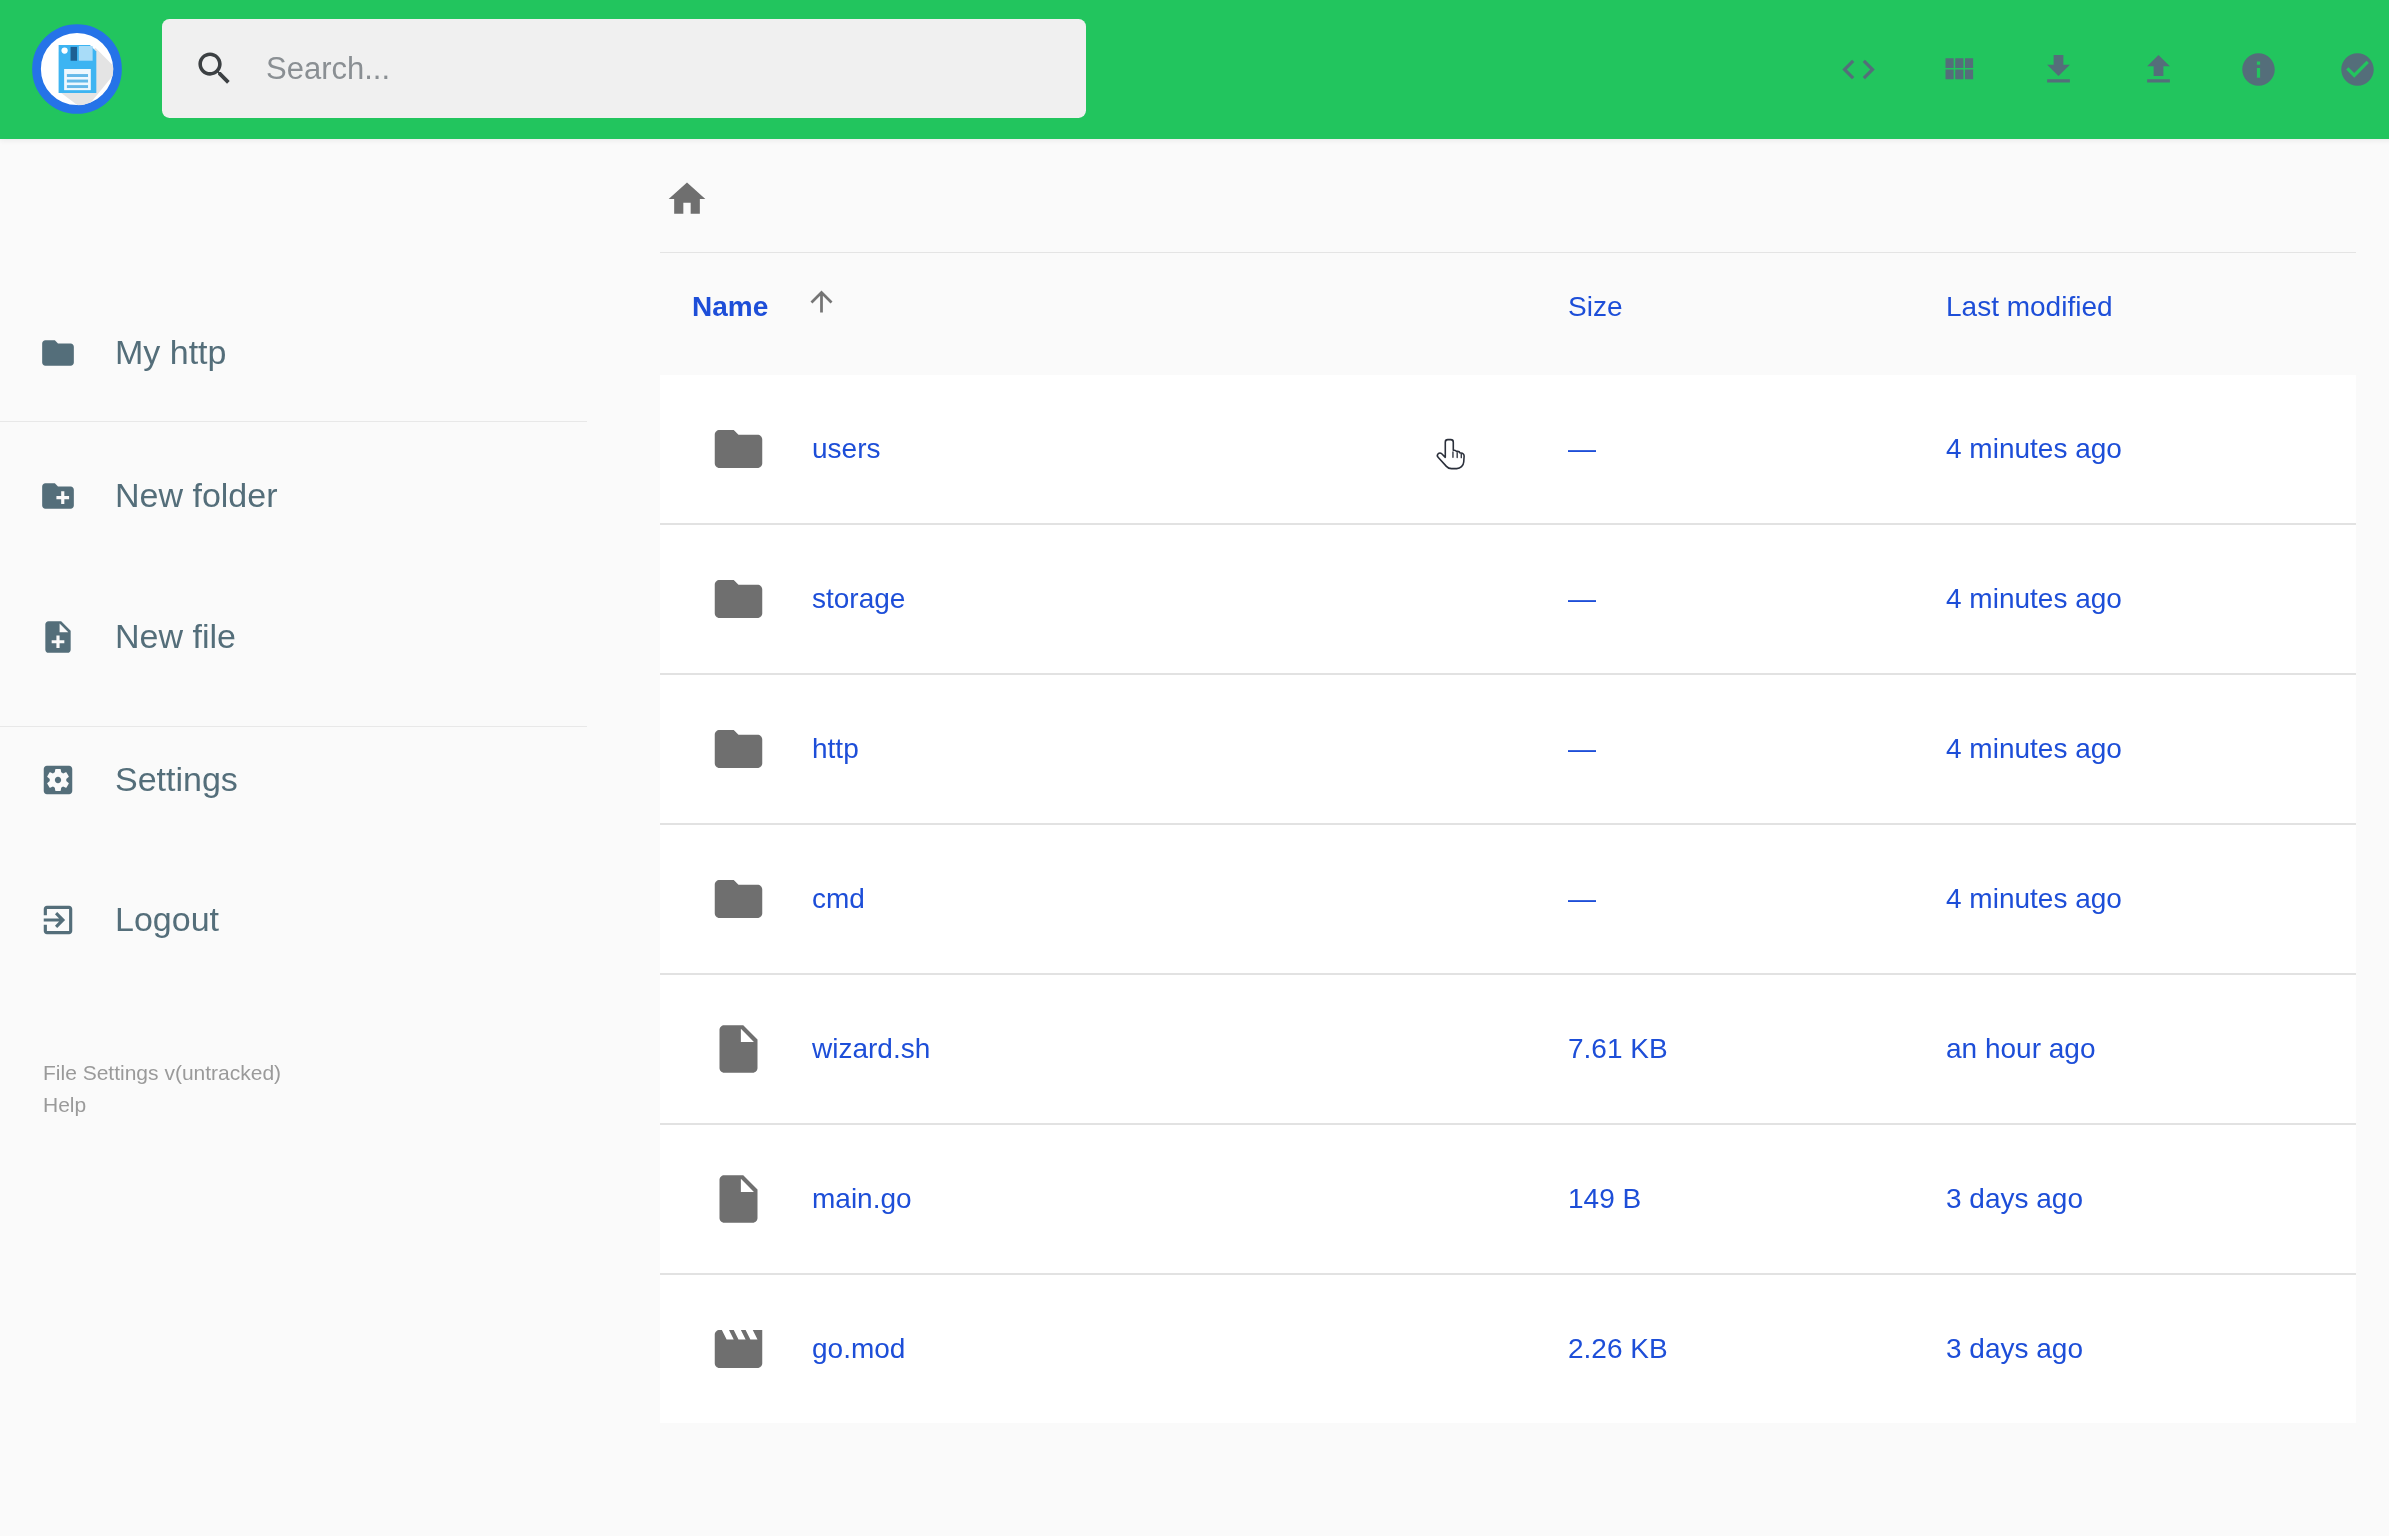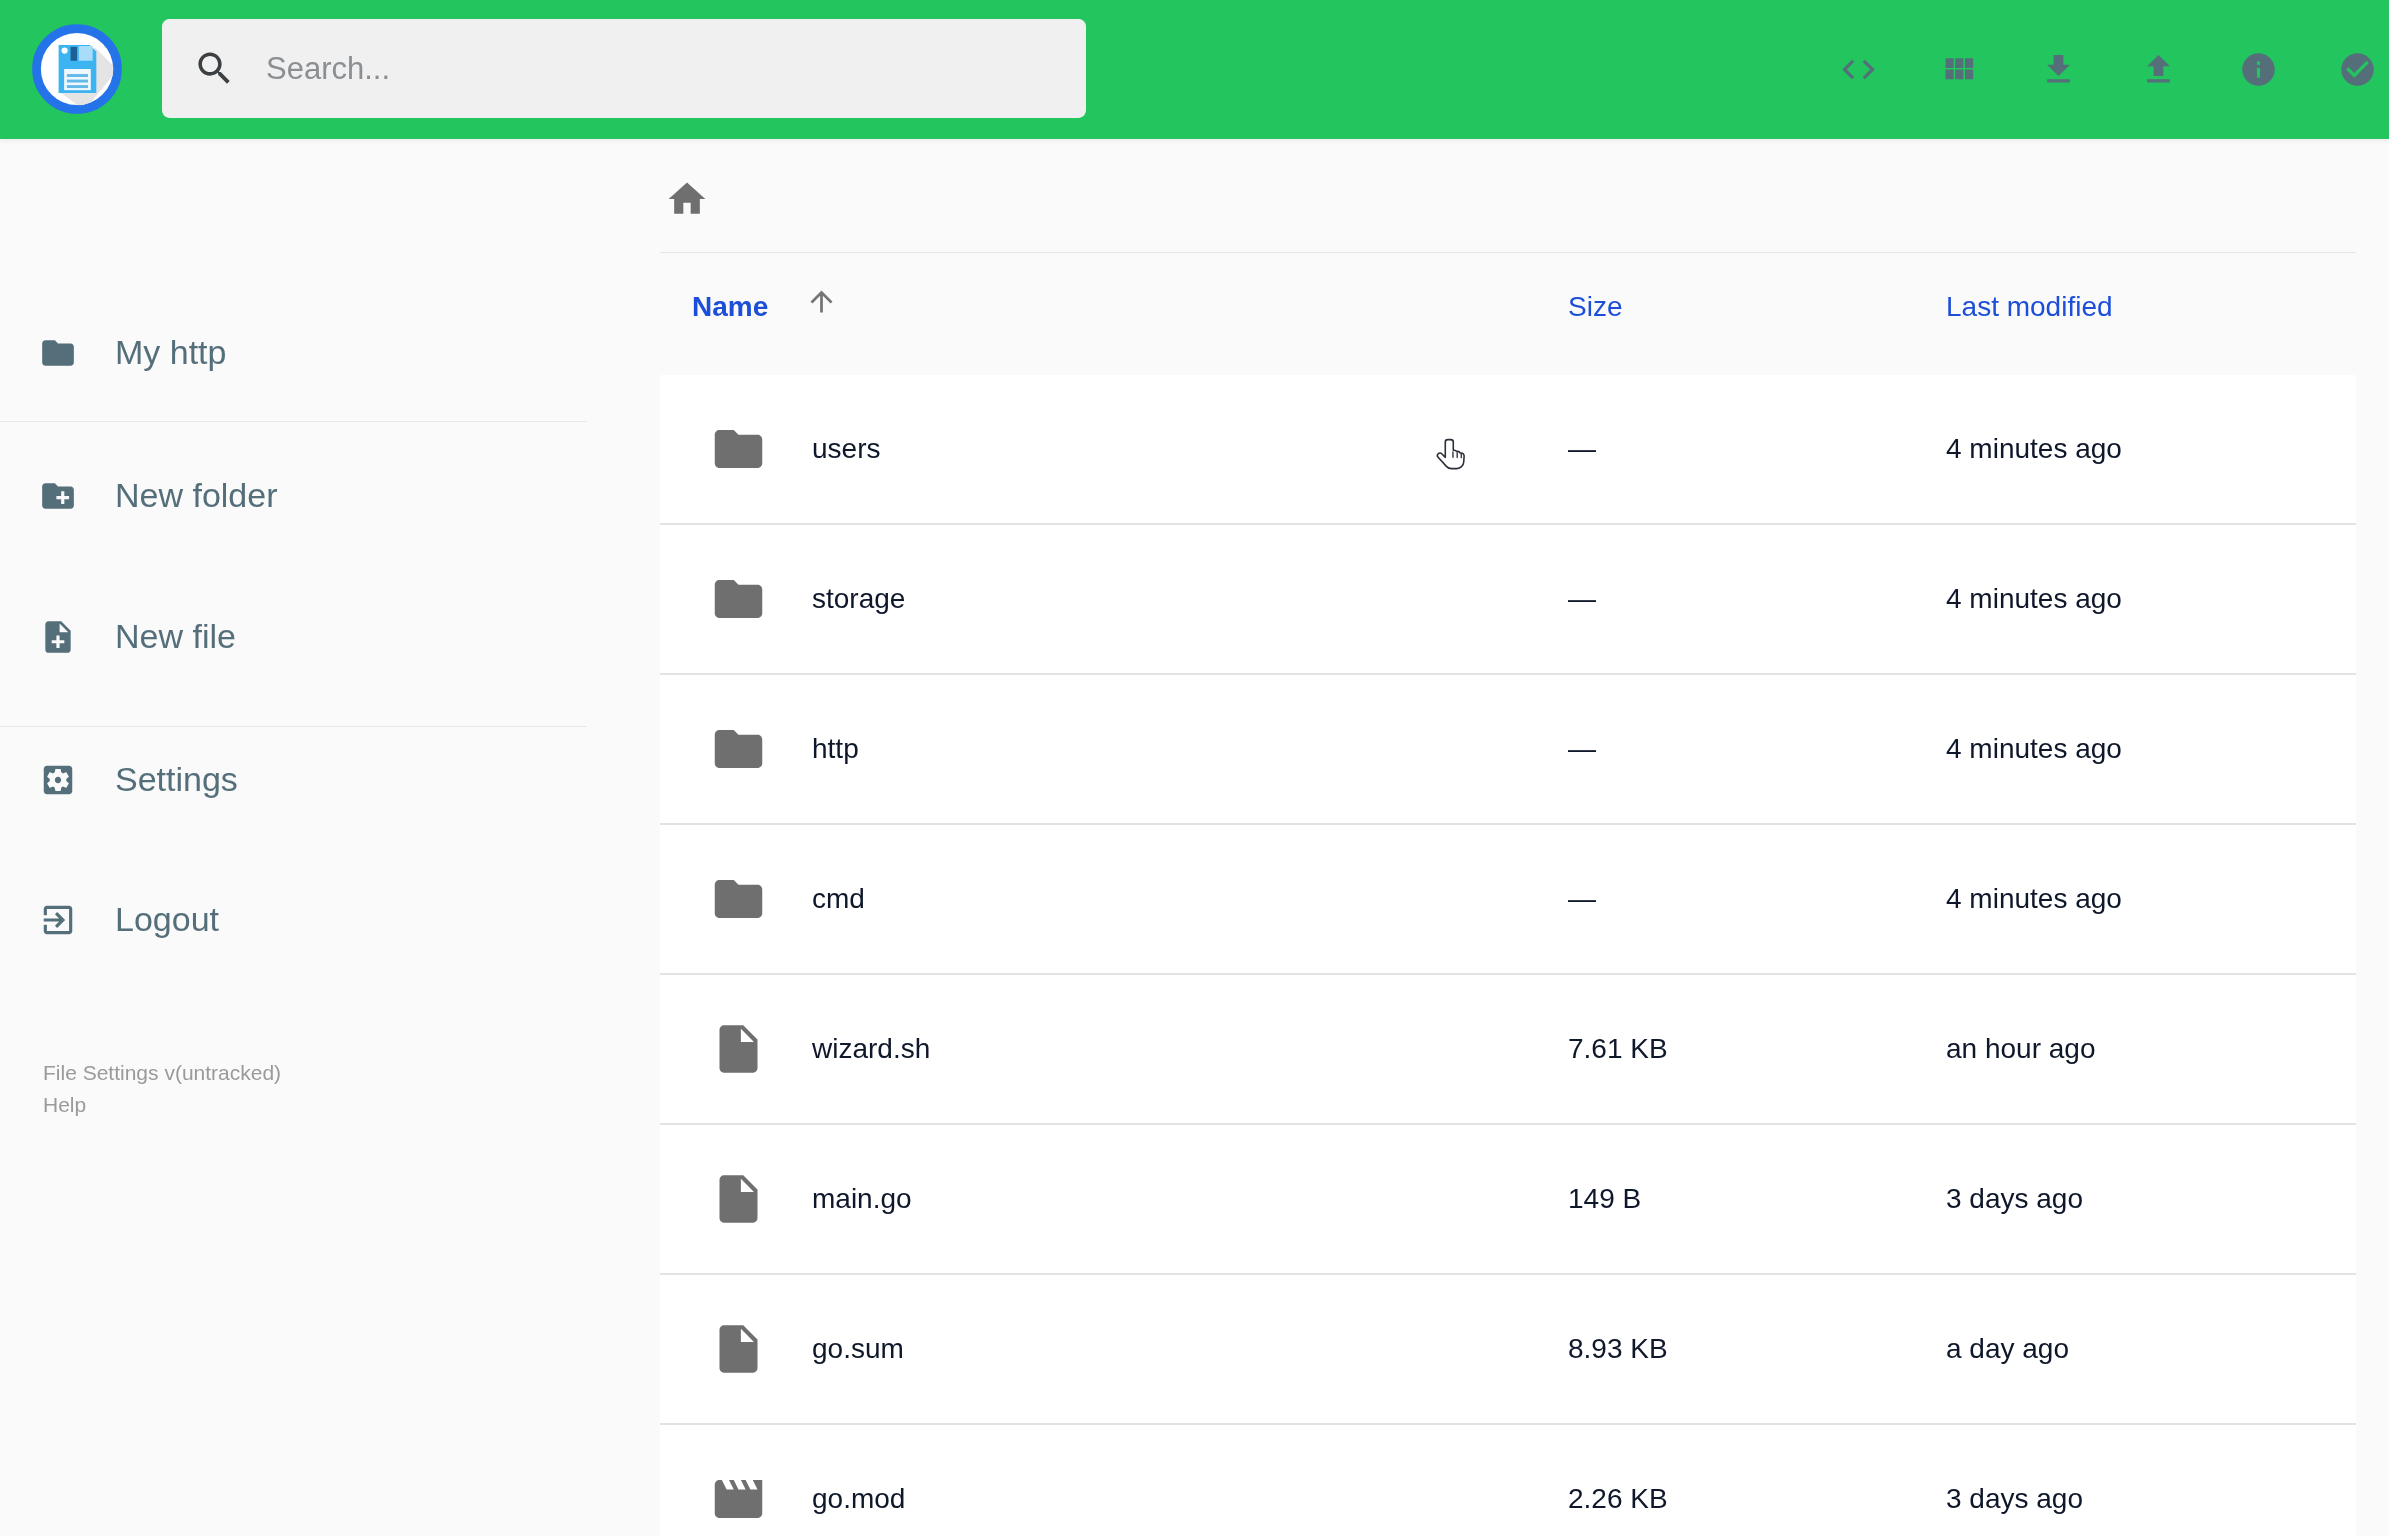--- a/index.html
+++ b/index.html
@@ -68,21 +68,21 @@
 
   .listing{position:absolute;left:0;top:236px;width:1696px;}
   .row{
     position:relative;height:148px;background:#ffffff;cursor:pointer;
   }
   .row + .row{border-top:2.8px solid #e2e2e2;}
   .row .item-icon{
     position:absolute;left:50px;top:50%;transform:translateY(-50%);
     width:57px;height:57px;fill:#6f6f6f;
   }
-  .row .cell{position:absolute;top:50%;transform:translateY(-50%);font-size:28px;color:#0f172a;white-space:nowrap;}
+  .row .cell{position:absolute;top:50%;transform:translateY(-50%);font-size:28px;color:#1d4ed8;white-space:nowrap;}
   .row .cell-name{left:152px;}
   .row .cell-size{left:908px;}
   .row .cell-modified{left:1286px;}
 
   
   .cursor{position:absolute;left:1433px;top:436px;width:37px;height:44px;z-index:50;pointer-events:none;}
 </style>
 </head>
 <body>
 
@@ -291,28 +291,20 @@
 
   <div class="row">
     <svg class="item-icon" viewBox="0 0 24 24">
           <path d="M6 2c-1.1 0-2 .9-2 2v16c0 1.1.9 2 2 2h12c1.1 0 2-.9 2-2V8l-6-6H6zm7 7V3.5L18.5 9H13z"></path>
         </svg>
     <span class="cell cell-name">main.go</span>
     <span class="cell cell-size">149 B</span>
     <span class="cell cell-modified">3 days ago</span>
   </div>
 
-  <div class="row">
-    <svg class="item-icon" viewBox="0 0 24 24">
-          <path d="M6 2c-1.1 0-2 .9-2 2v16c0 1.1.9 2 2 2h12c1.1 0 2-.9 2-2V8l-6-6H6zm7 7V3.5L18.5 9H13z"></path>
-        </svg>
-    <span class="cell cell-name">go.sum</span>
-    <span class="cell cell-size">8.93 KB</span>
-    <span class="cell cell-modified">a day ago</span>
-  </div>
 
   <div class="row">
     <svg class="item-icon" viewBox="0 0 24 24">
           <path d="M18 4l2 4h-3l-2-4h-2l2 4h-3l-2-4H8l2 4H7L5 4H4c-1.1 0-2 .9-2 2v12c0 1.1.9 2 2 2h16c1.1 0 2-.9 2-2V4h-4z"></path>
         </svg>
     <span class="cell cell-name">go.mod</span>
     <span class="cell cell-size">2.26 KB</span>
     <span class="cell cell-modified">3 days ago</span>
   </div>
 </div>

